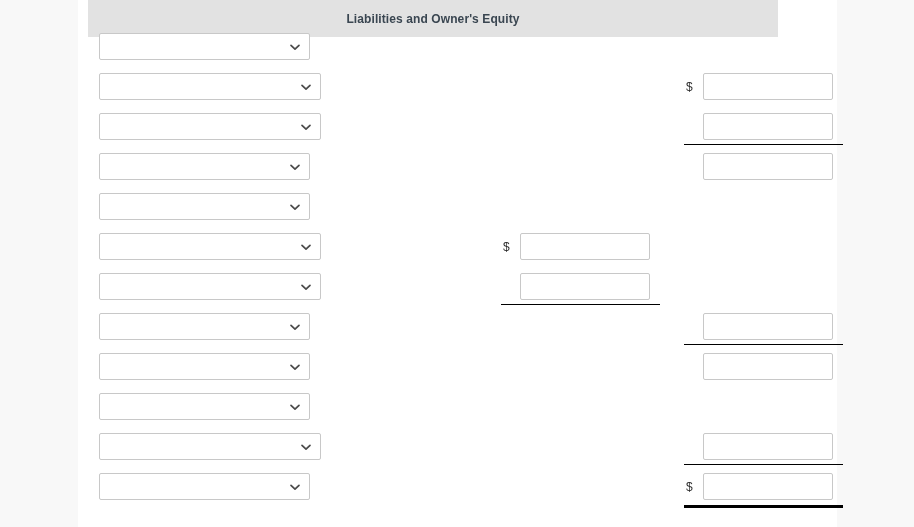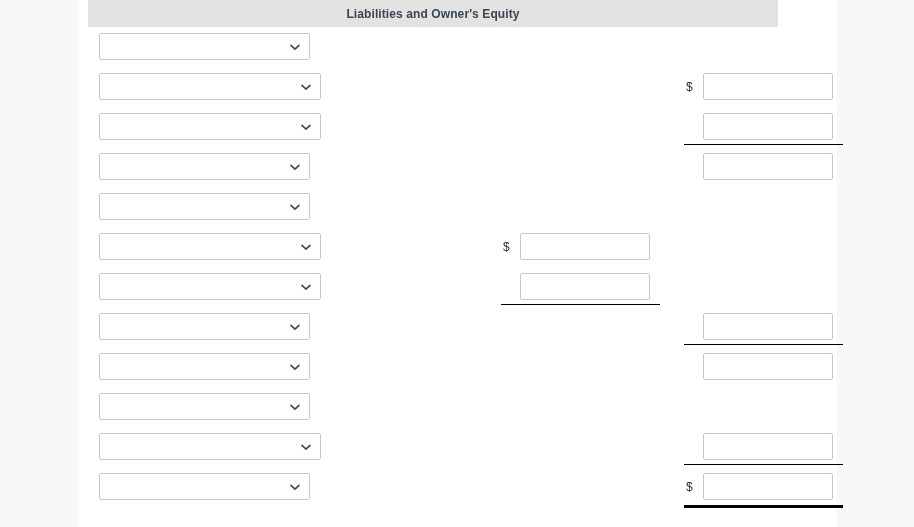--- a/index.html
+++ b/index.html
@@ -23,21 +23,21 @@
     height: 527px;
     background: #ffffff;
   }
 
   
   .section-header {
     position: absolute;
     left: 10px;
     top: 0;
     width: 690px;
-    height: 27px;
+    height: 37px;
     background: #e2e2e2;
     display: flex;
     align-items: center;
     justify-content: center;
     text-align: right;
   }
   .section-header-title {
     font-size: 12px;
     font-weight: bold;
     color: #3a4651;

